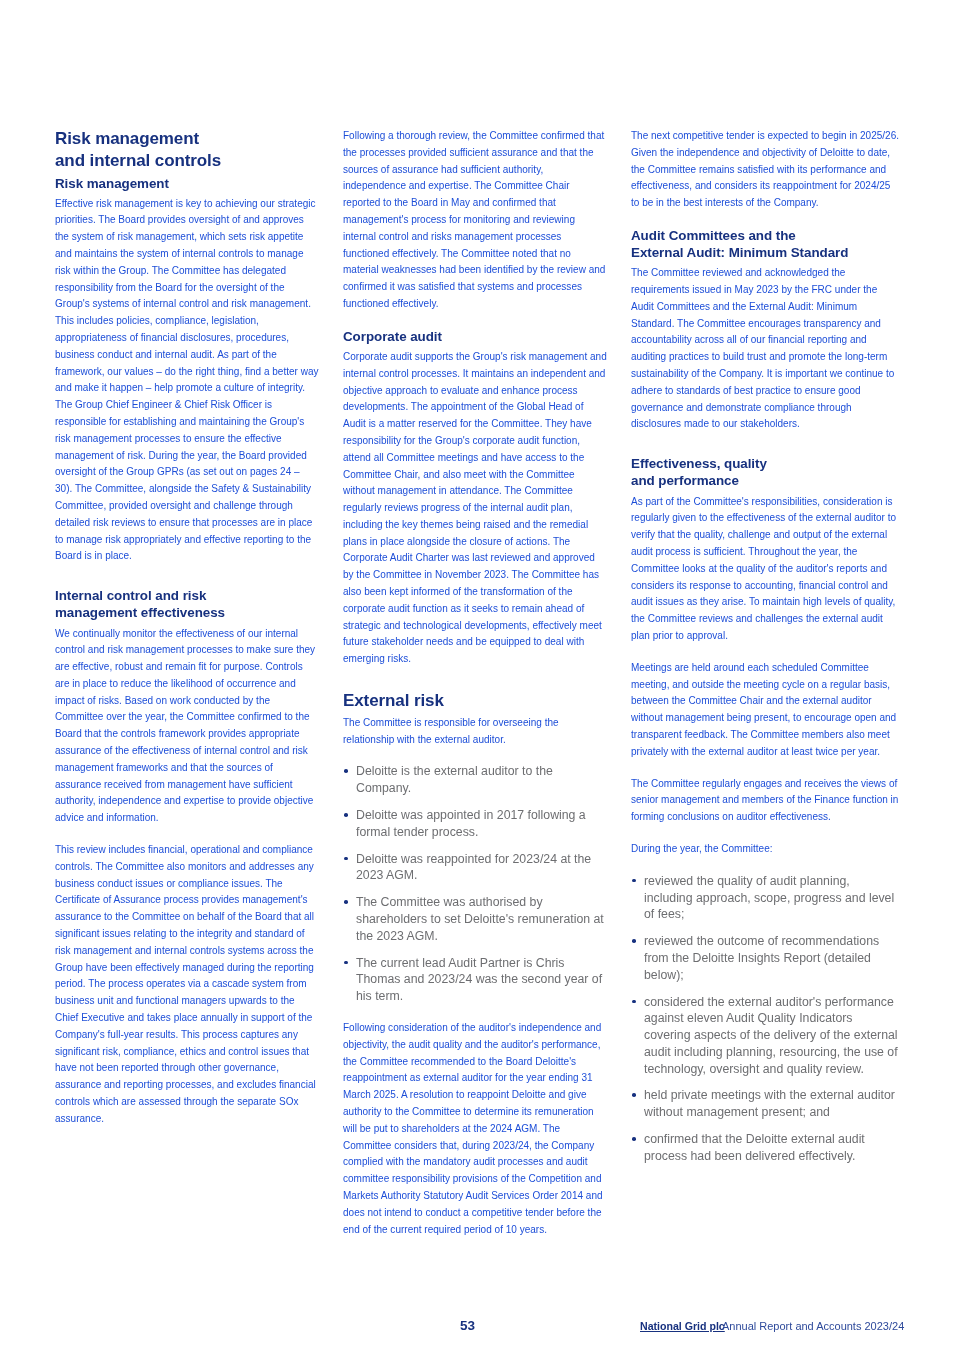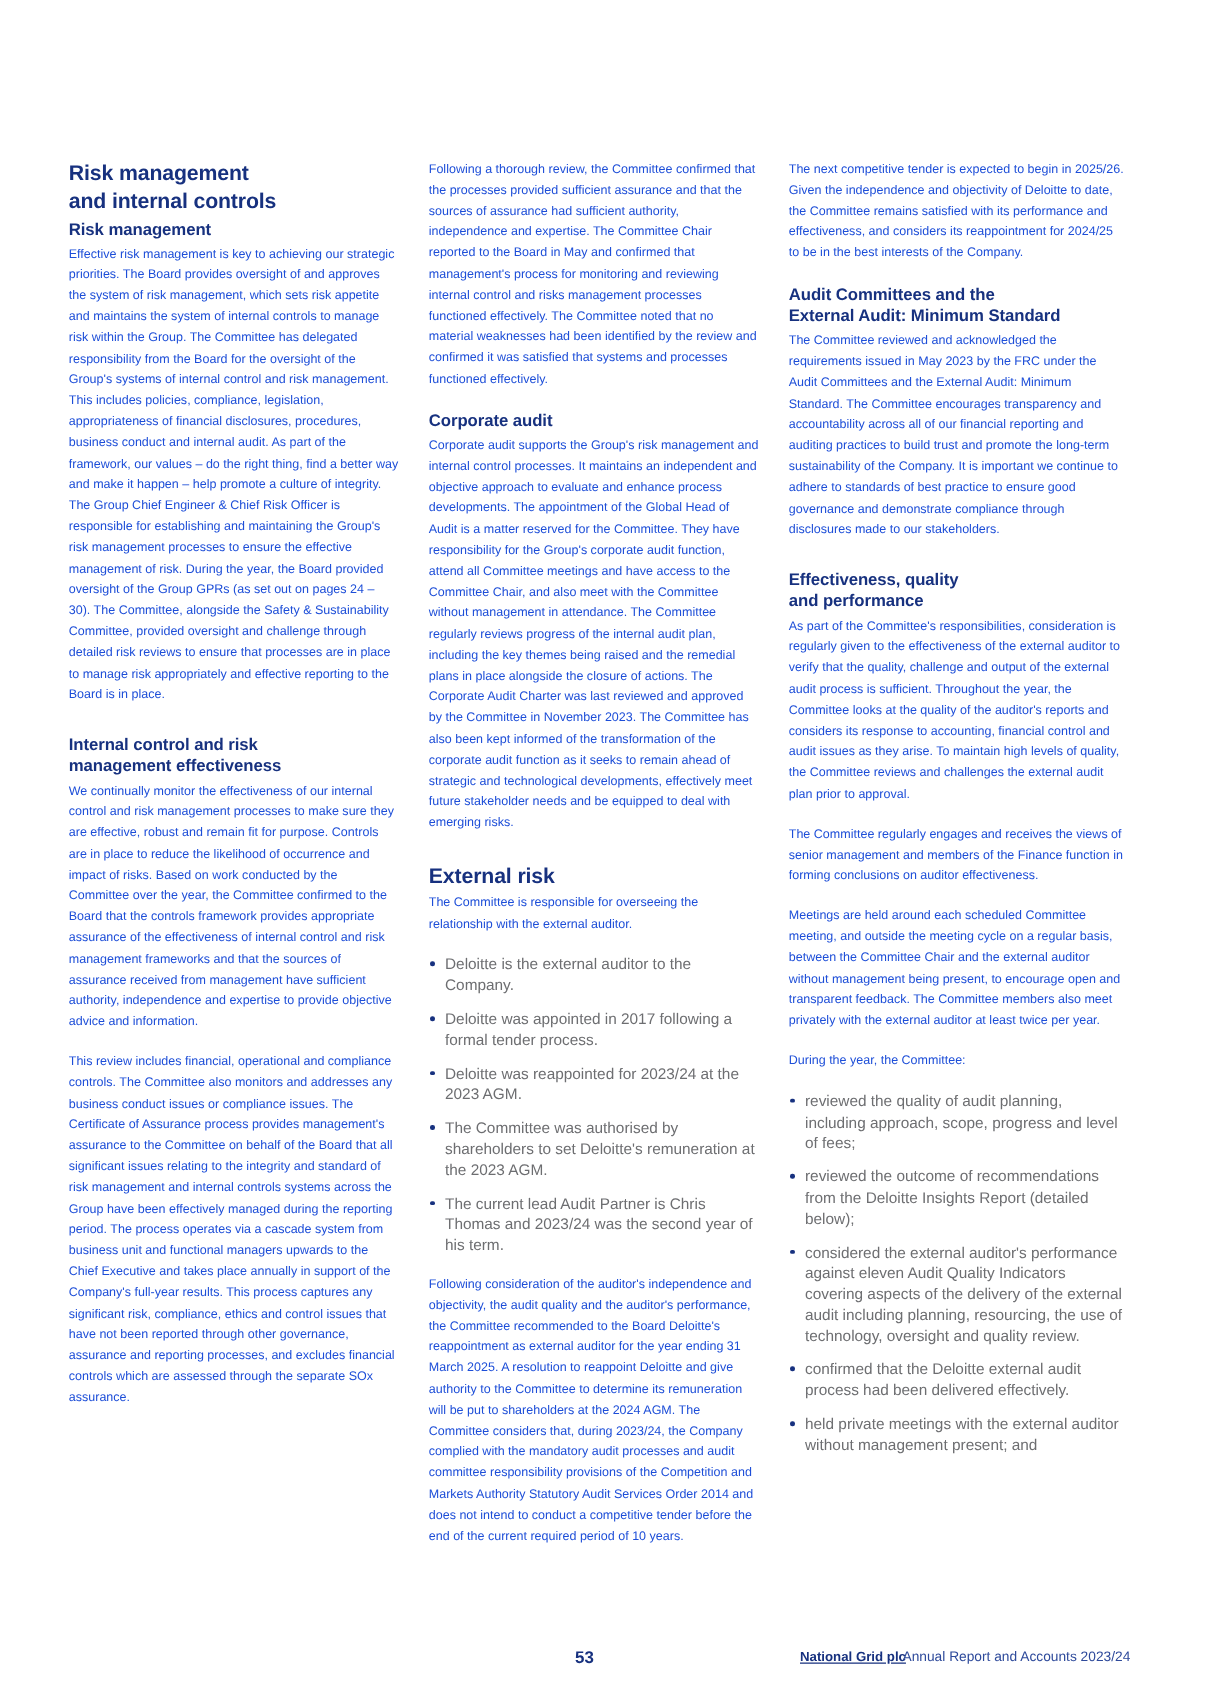--- a/index.html
+++ b/index.html
@@ -191,30 +191,30 @@
         <span>Audit Committees and the</span><br>
         <span>External Audit: Minimum Standard</span>
       </h2>
       <p class="body">The Committee reviewed and acknowledged the requirements issued in May 2023 by the FRC under the Audit Committees and the External Audit: Minimum Standard. The Committee encourages transparency and accountability across all of our financial reporting and auditing practices to build trust and promote the long-term sustainability of the Company. It is important we continue to adhere to standards of best practice to ensure good governance and demonstrate compliance through disclosures made to our stakeholders.</p>
 
       <h2 class="sub spaced">
         <span>Effectiveness, quality</span><br>
         <span>and performance</span>
       </h2>
       <p class="body">As part of the Committee's responsibilities, consideration is regularly given to the effectiveness of the external auditor to verify that the quality, challenge and output of the external audit process is sufficient. Throughout the year, the Committee looks at the quality of the auditor's reports and considers its response to accounting, financial control and audit issues as they arise. To maintain high levels of quality, the Committee reviews and challenges the external audit plan prior to approval.</p>
+      <p class="body">Meetings are held around each scheduled Committee meeting, and outside the meeting cycle on a regular basis, between the Committee Chair and the external auditor without management being present, to encourage open and transparent feedback. The Committee members also meet privately with the external auditor at least twice per year.</p>
       <p class="body">The Committee regularly engages and receives the views of senior management and members of the Finance function in forming conclusions on auditor effectiveness.</p>
-      <p class="body">Meetings are held around each scheduled Committee meeting, and outside the meeting cycle on a regular basis, between the Committee Chair and the external auditor without management being present, to encourage open and transparent feedback. The Committee members also meet privately with the external auditor at least twice per year.</p>
       <p class="body">During the year, the Committee:</p>
 
       <ul class="bullets">
         <li>reviewed the quality of audit planning, including approach, scope, progress and level of fees;</li>
         <li>reviewed the outcome of recommendations from the Deloitte Insights Report (detailed below);</li>
         <li>considered the external auditor's performance against eleven Audit Quality Indicators covering aspects of the delivery of the external audit including planning, resourcing, the use of technology, oversight and quality review.</li>
+        <li>held private meetings with the external auditor without management present; and</li>
         <li>confirmed that the Deloitte external audit process had been delivered effectively.</li>
-        <li>held private meetings with the external auditor without management present; and</li>
       </ul>
     </div>
   </div>
 
   <div class="footer">
     <div class="pagenum">53</div>
     <div class="company">National Grid plc</div>
     <div class="reportname">Annual Report and Accounts 2023/24</div>
   </div>
 

